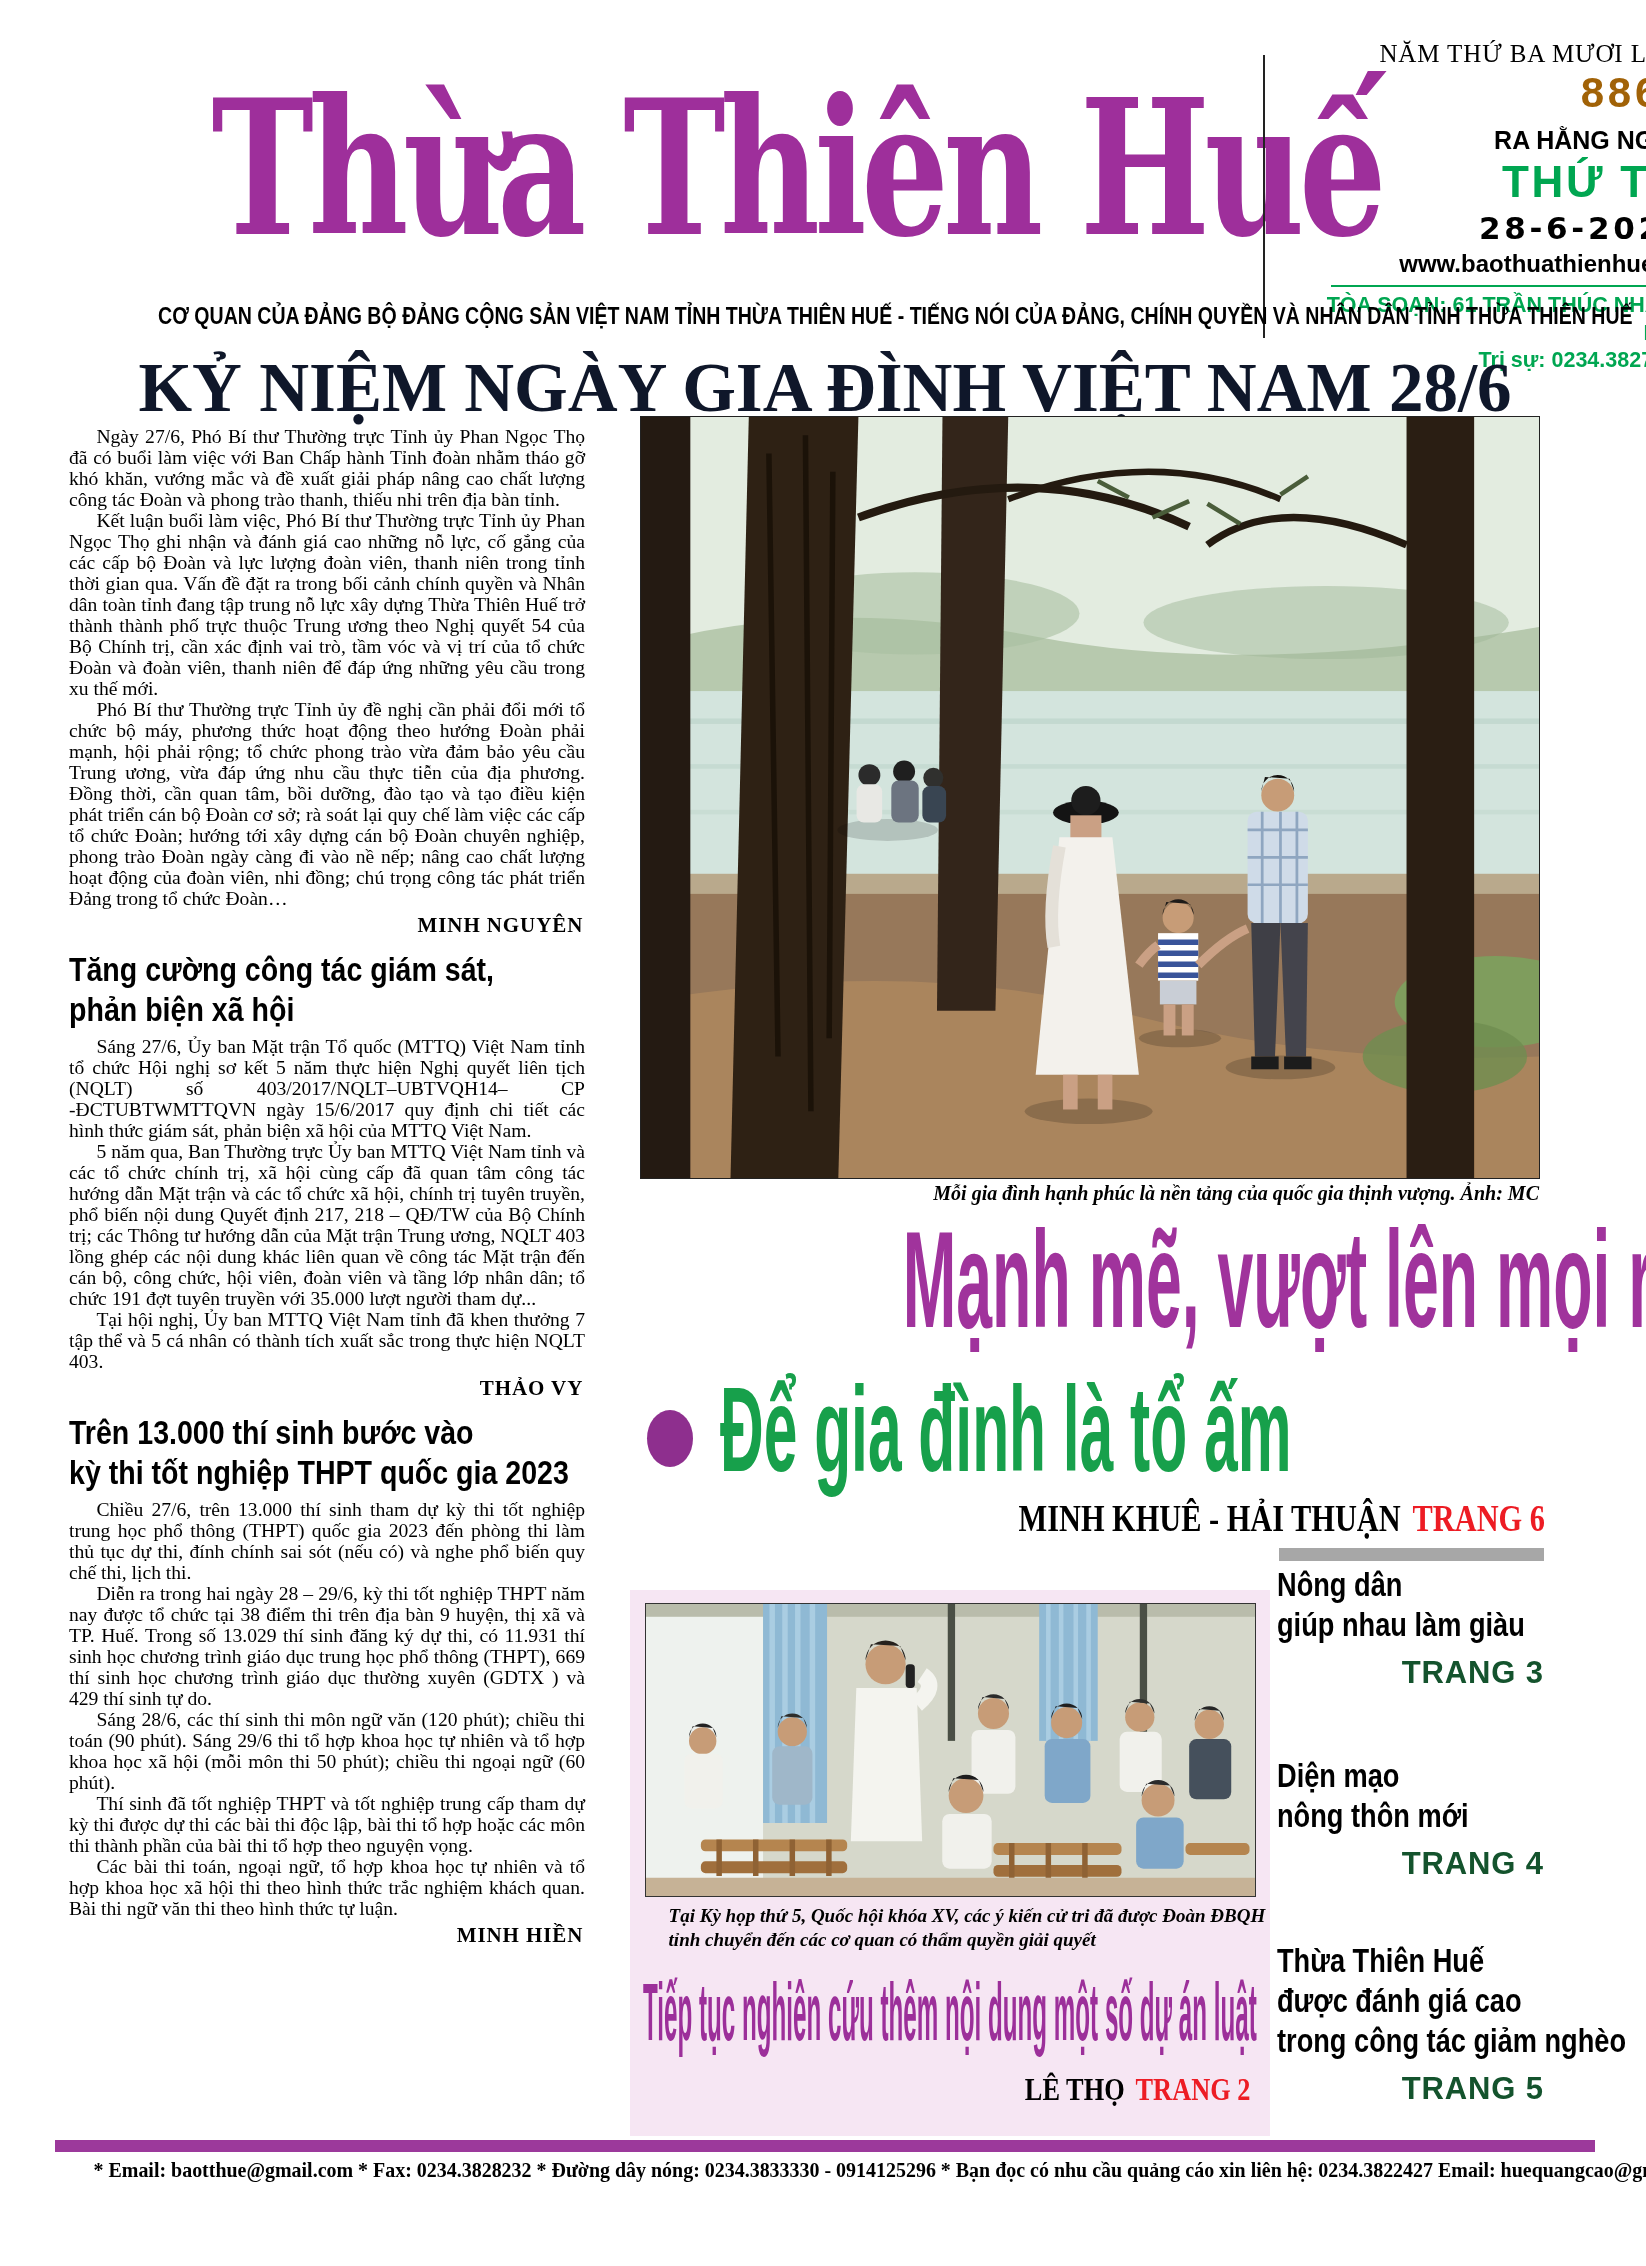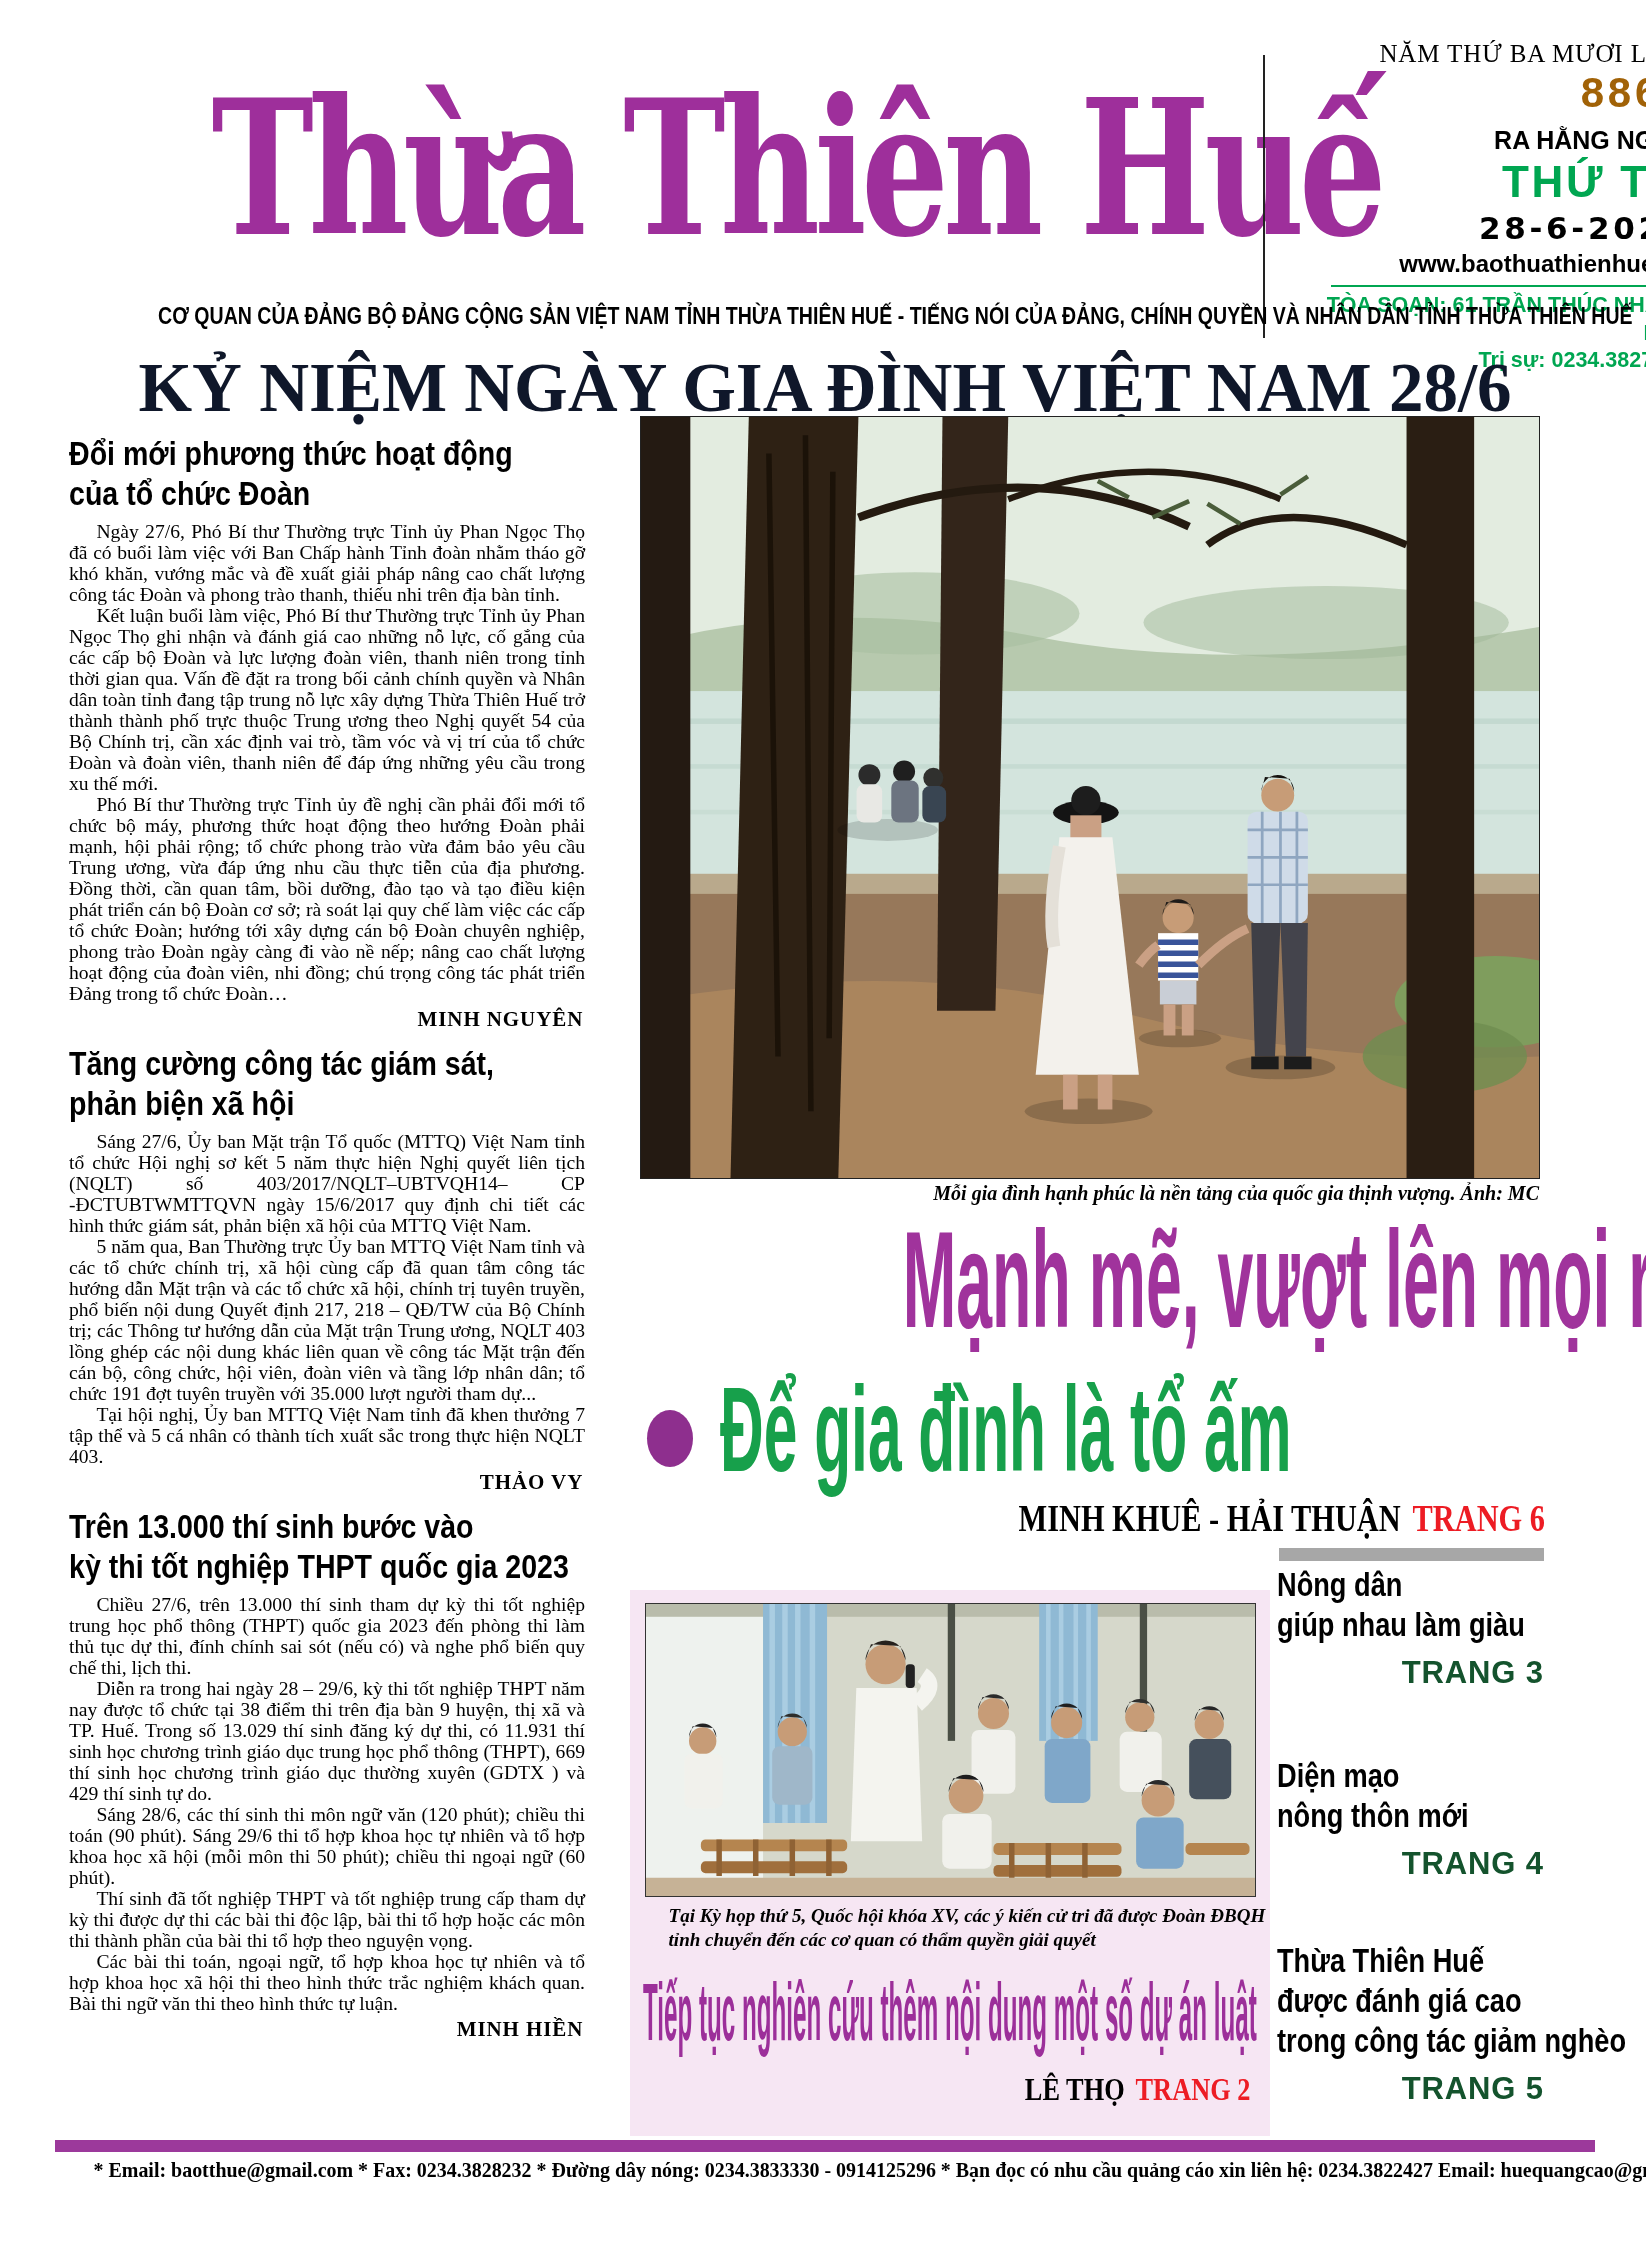--- a/index.html
+++ b/index.html
@@ -103,24 +103,20 @@
     <div class="info-rule"></div>
     <div class="info-address">TÒA SOẠN: 61 TRẦN THÚC NHẪN - HUẾ</div>
     <div class="info-phone">Trị sự: 0234.3827920</div>
   </div>
   <div class="masthead-subtitle">CƠ QUAN CỦA ĐẢNG BỘ ĐẢNG CỘNG SẢN VIỆT NAM TỈNH THỪA THIÊN HUẾ  -  TIẾNG NÓI CỦA ĐẢNG, CHÍNH QUYỀN VÀ NHÂN DÂN TỈNH THỪA THIÊN HUẾ</div>
 
   <div class="banner">KỶ NIỆM NGÀY GIA ĐÌNH VIỆT NAM 28/6</div>
 
   <div class="leftcol">
     <div class="article">
-      <div class="article-heading">
-          <div class="hline">Đổi mới phương thức hoạt động</div>
-          <div class="hline">của tổ chức Đoàn</div>
-        </div>
       <div>
           <div class="para">Ngày 27/6, Phó Bí thư Thường trực Tỉnh ủy Phan Ngọc Thọ đã có buổi làm việc với Ban Chấp hành Tỉnh đoàn nhằm tháo gỡ khó khăn, vướng mắc và đề xuất giải pháp nâng cao chất lượng công tác Đoàn và phong trào thanh, thiếu nhi trên địa bàn tỉnh.</div>
           <div class="para">Kết luận buổi làm việc, Phó Bí thư Thường trực Tỉnh ủy Phan Ngọc Thọ ghi nhận và đánh giá cao những nỗ lực, cố gắng của các cấp bộ Đoàn và lực lượng đoàn viên, thanh niên trong tỉnh thời gian qua. Vấn đề đặt ra trong bối cảnh chính quyền và Nhân dân toàn tỉnh đang tập trung nỗ lực xây dựng Thừa Thiên Huế trở thành thành phố trực thuộc Trung ương theo Nghị quyết 54 của Bộ Chính trị, cần xác định vai trò, tầm vóc và vị trí của tổ chức Đoàn và đoàn viên, thanh niên để đáp ứng những yêu cầu trong xu thế mới.</div>
           <div class="para">Phó Bí thư Thường trực Tỉnh ủy đề nghị cần phải đổi mới tổ chức bộ máy, phương thức hoạt động theo hướng Đoàn phải mạnh, hội phải rộng; tổ chức phong trào vừa đảm bảo yêu cầu Trung ương, vừa đáp ứng nhu cầu thực tiễn của địa phương. Đồng thời, cần quan tâm, bồi dưỡng, đào tạo và tạo điều kiện phát triển cán bộ Đoàn cơ sở; rà soát lại quy chế làm việc các cấp tổ chức Đoàn; hướng tới xây dựng cán bộ Đoàn chuyên nghiệp, phong trào Đoàn ngày càng đi vào nề nếp; nâng cao chất lượng hoạt động của đoàn viên, nhi đồng; chú trọng công tác phát triển Đảng trong tổ chức Đoàn…</div>
         </div>
       <div class="author">MINH NGUYÊN</div>
     </div>
     <div class="article">
       <div class="article-heading">
           <div class="hline">Tăng cường công tác giám sát,</div>

